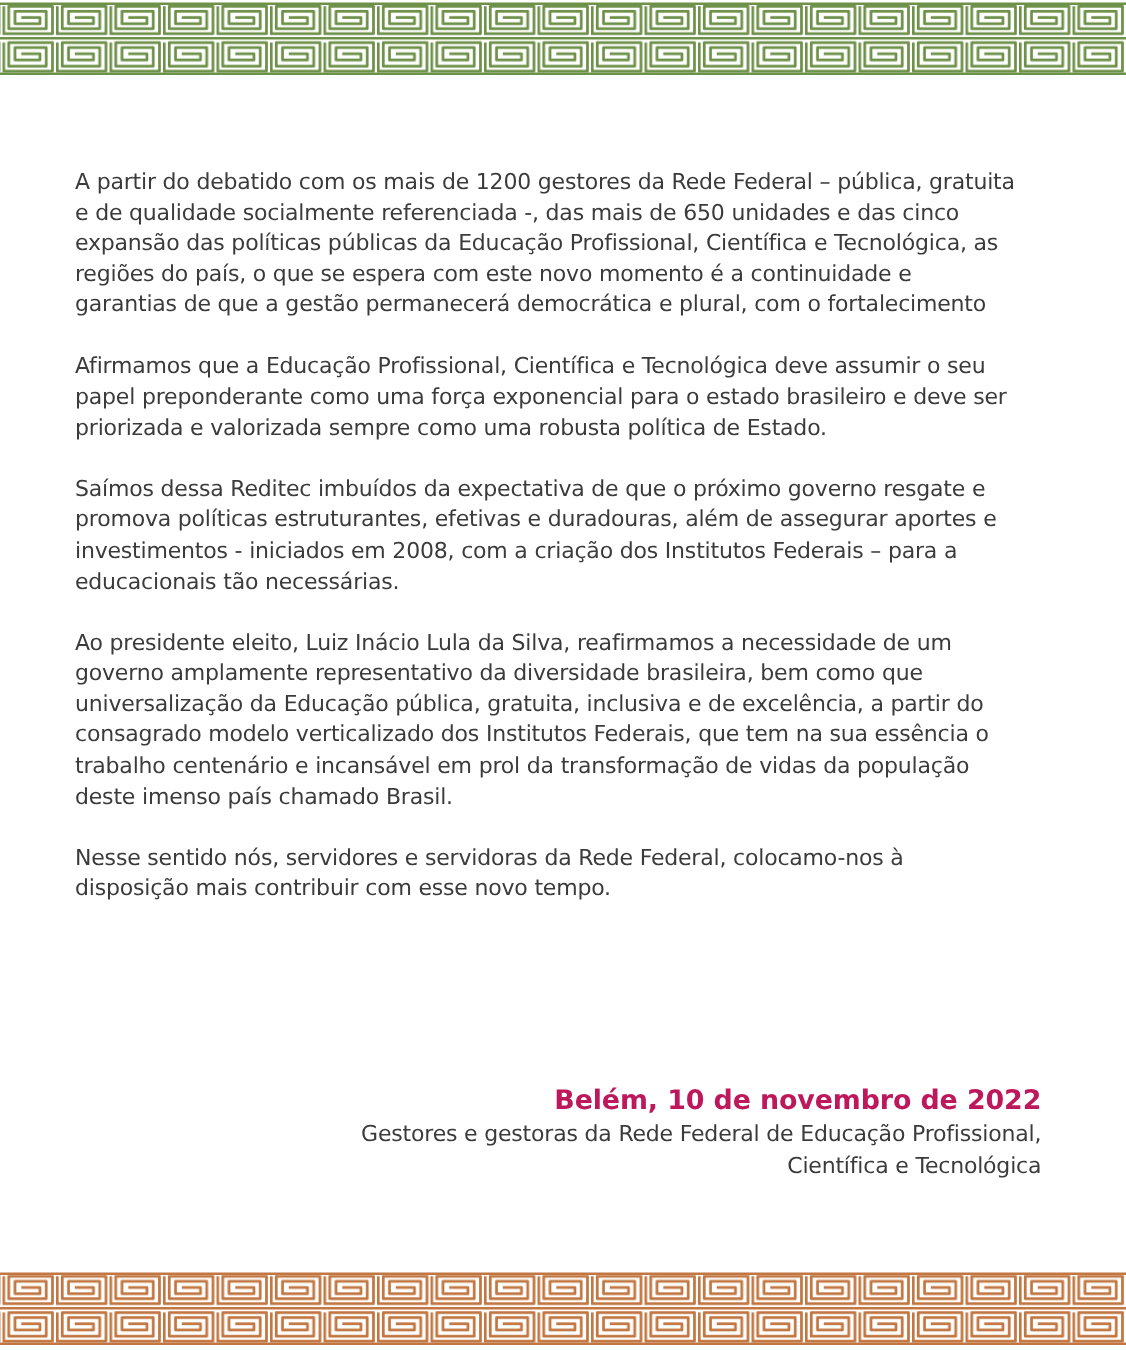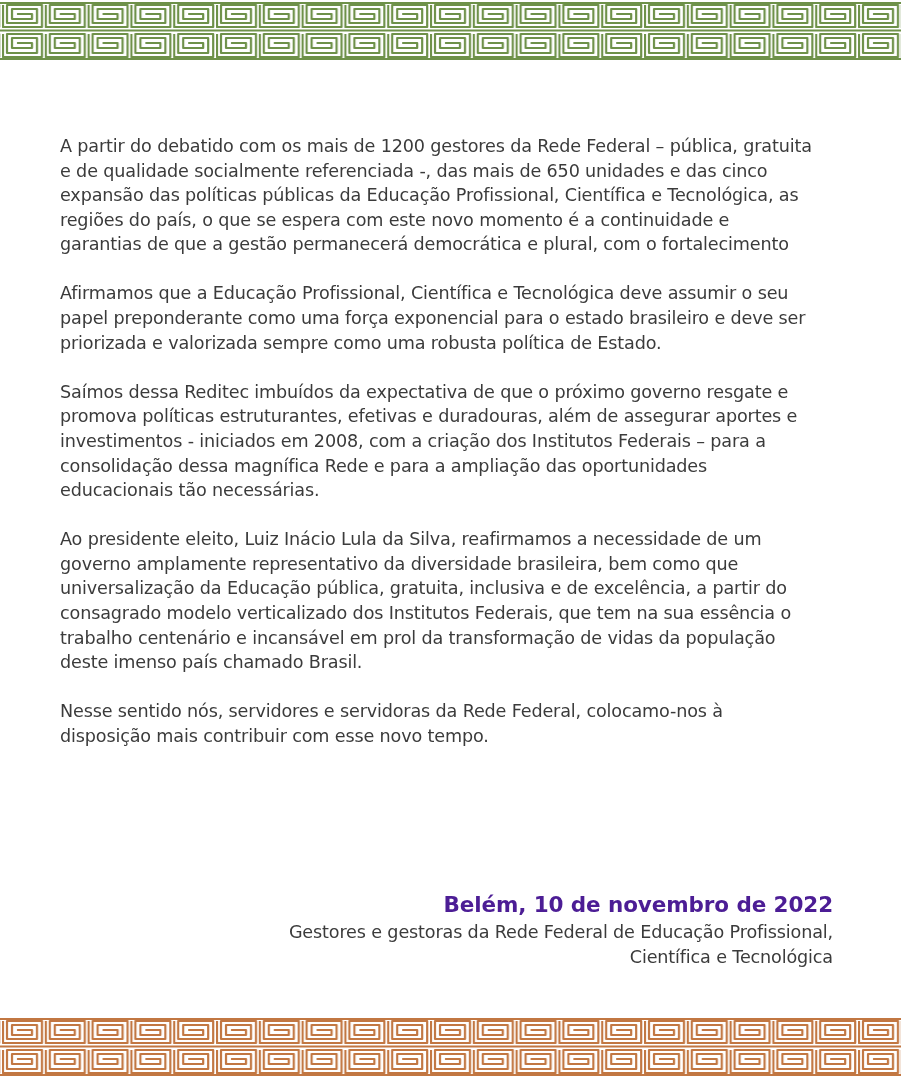--- a/index.html
+++ b/index.html
@@ -15,23 +15,22 @@
     position: absolute; left: 60px; top: 134px; width: 790px;
     color: #3b3b3b; font-size: 17.6px; line-height: 24.6px; letter-spacing: -0.15px;
   }
   .para { margin: 0 0 24.5px 0; }
   .line { display: block; white-space: nowrap; }
   .signature {
     position: absolute; right: 68px; top: 866px; text-align: right; color: #3b3b3b;
     font-size: 17.6px; line-height: 24.6px; letter-spacing: -0.15px;
   }
   .sig-date {
-    display: block; color: #4c1d95; font-weight: bold; font-size: 21.5px; line-height: 30px;
+    display: block; color: #be185d; font-weight: bold; font-size: 21.5px; line-height: 30px;
     letter-spacing: -0.1px;
-    margin-top: 24px;
   }
   .sig-line { display: block; white-space: nowrap; }
 </style>
 </head>
 <body>
 
 <div id="top-band" class="band">
   <svg width="901" height="62" viewBox="0 0 901 62" xmlns="http://www.w3.org/2000/svg">
     <defs>
       <g id="keyTop" fill="none" stroke="#6e9149" stroke-width="2.2" stroke-linejoin="round">
@@ -62,21 +61,20 @@
   </p>
   <p class="para">
     <span class="line">Afirmamos que a Educação Profissional, Científica e Tecnológica deve assumir o seu</span>
     <span class="line">papel preponderante como uma força exponencial para o estado brasileiro e deve ser</span>
     <span class="line">priorizada e valorizada sempre como uma robusta política de Estado.</span>
   </p>
   <p class="para">
     <span class="line">Saímos dessa Reditec imbuídos da expectativa de que o próximo governo resgate e</span>
     <span class="line">promova políticas estruturantes, efetivas e duradouras, além de assegurar aportes e</span>
     <span class="line">investimentos - iniciados em 2008, com a criação dos Institutos Federais – para a</span>
-    <span class="line">consolidação dessa magnífica Rede e para a ampliação das oportunidades</span>
     <span class="line">educacionais tão necessárias.</span>
   </p>
   <p class="para">
     <span class="line">Ao presidente eleito, Luiz Inácio Lula da Silva, reafirmamos a necessidade de um</span>
     <span class="line">governo amplamente representativo da diversidade brasileira, bem como que</span>
     <span class="line">universalização da Educação pública, gratuita, inclusiva e de excelência, a partir do</span>
     <span class="line">consagrado modelo verticalizado dos Institutos Federais, que tem na sua essência o</span>
     <span class="line">trabalho centenário e incansável em prol da transformação de vidas da população</span>
     <span class="line">deste imenso país chamado Brasil.</span>
   </p>

